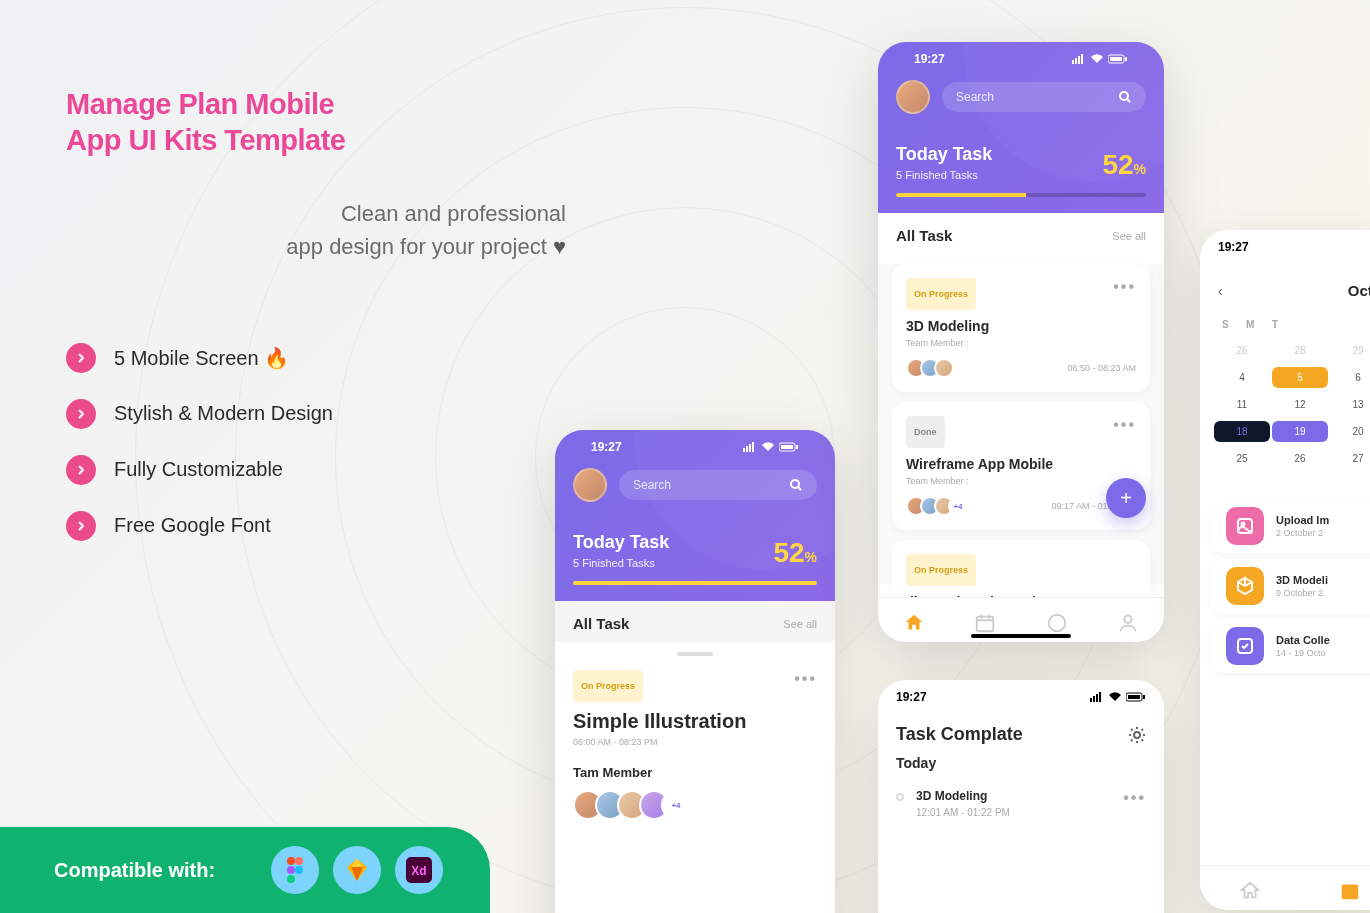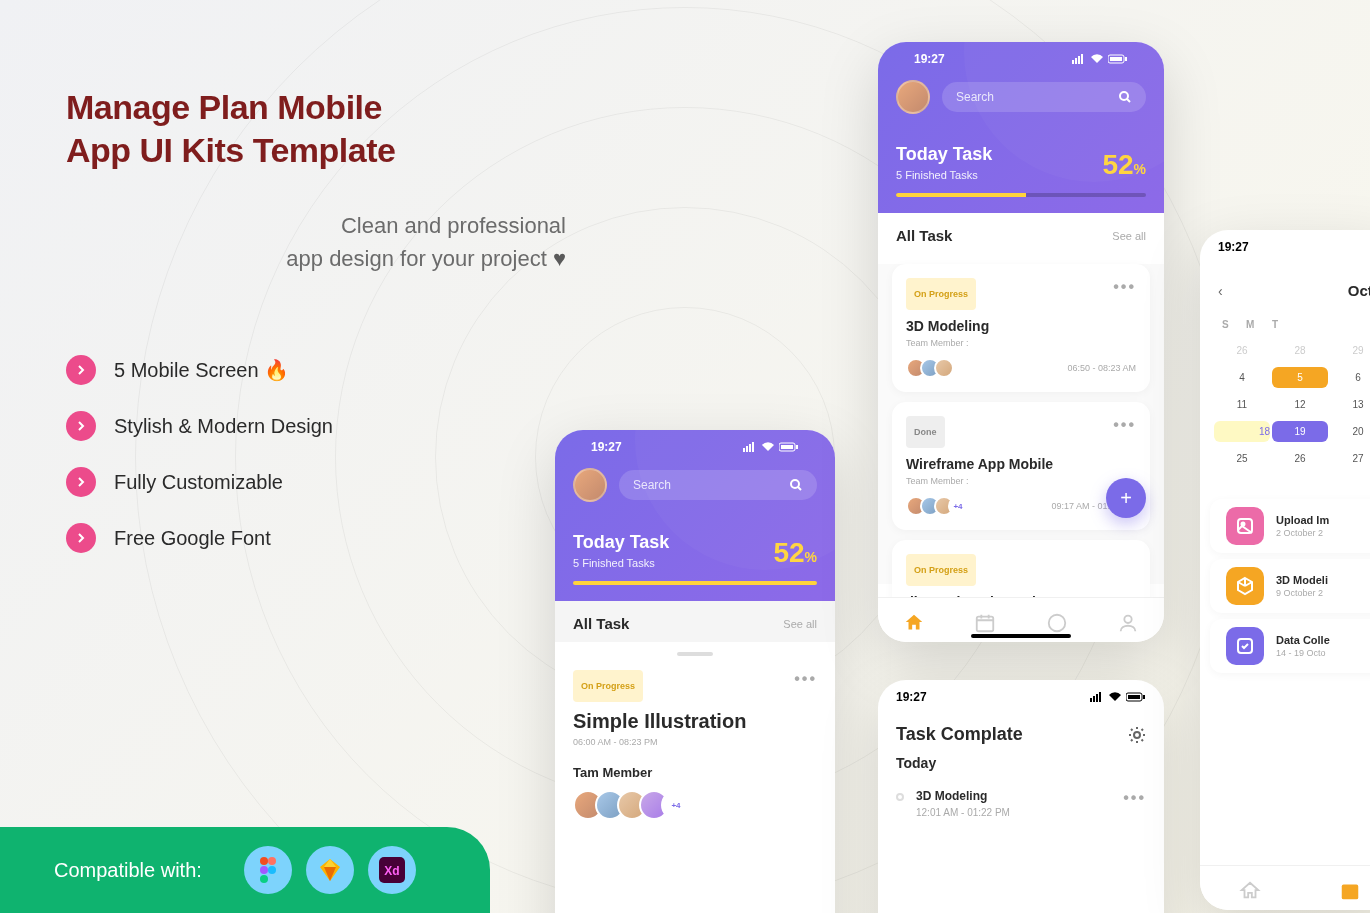--- a/index.html
+++ b/index.html
@@ -1,29 +1,29 @@
 <!DOCTYPE html>
 <html><head>
 <meta charset="utf-8">
 <style>
 * { margin: 0; padding: 0; box-sizing: border-box; font-family: -apple-system, BlinkMacSystemFont, 'Segoe UI', sans-serif; }
 body { width: 1370px; height: 913px; background: linear-gradient(135deg, #f0f1f4 0%, #faf8ec 100%); position: relative; overflow: hidden; }
 .bg-circles { position: absolute; top: 50%; left: 50%; transform: translate(-50%, -50%); }
 .bg-circles div { position: absolute; border: 1px solid rgba(0,0,0,0.05); border-radius: 50%; top: 50%; left: 50%; transform: translate(-50%, -50%); }
 .left-content { position: absolute; left: 66px; top: 86px; width: 500px; }
-.main-title { font-size: 34px; font-weight: 800; color: #7f1d1d; line-height: 1.25; letter-spacing: -0.5px; }
+.main-title { font-size: 29px; font-weight: 800; color: #ec4899; line-height: 1.25; letter-spacing: -0.5px; }
 .subtitle { font-size: 22px; color: #6b6b6b; margin-top: 38px; line-height: 1.5; text-align: right; }
 .heart { color: #5a5a5a; }
 .features { margin-top: 80px; }
 .feature-item { display: flex; align-items: center; margin-bottom: 26px; }
 .feature-bullet { width: 30px; height: 30px; background: #ec4b8b; border-radius: 50%; display: flex; align-items: center; justify-content: center; margin-right: 18px; flex-shrink: 0; }
 .feature-bullet svg { width: 10px; height: 10px; }
 .feature-text { font-size: 20px; color: #2a2a2a; font-weight: 500; }
 .compat-bar { position: absolute; bottom: 0; left: 0; background: #0fb36f; height: 86px; width: 490px; display: flex; align-items: center; padding-left: 54px; border-radius: 0 43px 0 0; }
-.compat-label { color: white; font-size: 20px; font-weight: 400; margin-right: 42px; }
+.compat-label { color: white; font-size: 20px; font-weight: 700; margin-right: 56px; }
 .compat-icons { display: flex; gap: 14px; }
 .compat-icon { width: 48px; height: 48px; background: #7dd3fc; border-radius: 50%; display: flex; align-items: center; justify-content: center; }
 
 .phone { position: absolute; background: #fff; border-radius: 28px; box-shadow: 0 20px 60px rgba(0,0,0,0.15); overflow: hidden; }
 .phone-1 { left: 555px; top: 430px; width: 280px; height: 560px; z-index: 1; }
 .phone-2 { left: 878px; top: 42px; width: 286px; height: 600px; z-index: 2; }
 .phone-3 { left: 878px; top: 680px; width: 286px; height: 300px; z-index: 2; }
 .phone-4 { left: 1200px; top: 230px; width: 200px; height: 680px; z-index: 3; }
 
 .status-bar { display: flex; justify-content: space-between; align-items: center; padding: 10px 18px 6px; font-size: 12px; font-weight: 600; }
@@ -84,21 +84,21 @@
 
 .cal-header { padding: 10px 18px; }
 .cal-nav { display: flex; justify-content: space-between; align-items: center; font-size: 14px; color: #666; }
 .cal-month { font-size: 15px; font-weight: 700; color: #2a2a2a; }
 .cal-grid { display: grid; grid-template-columns: repeat(7, 1fr); gap: 6px 2px; padding: 10px 14px; text-align: center; font-size: 10px; }
 .cal-day-name { color: #aaa; font-weight: 600; }
 .cal-day { color: #555; padding: 5px 0; border-radius: 6px; }
 .cal-day.muted { color: #ccc; }
 .cal-day.highlight-orange { background: #f5a623; color: white; }
 .cal-day.highlight-purple { background: #7b6be8; color: white; }
-.cal-day.highlight-purple-light { background: #fef9c3; color: #7b6be8; text-align: right; }
+.cal-day.highlight-purple-light { background: #0f172a; color: #7b6be8; }
 
 .upload-item { display: flex; align-items: center; gap: 12px; padding: 8px 16px; margin: 6px 10px; background: white; border-radius: 12px; box-shadow: 0 2px 8px rgba(0,0,0,0.04); }
 .upload-icon { width: 38px; height: 38px; border-radius: 10px; display: flex; align-items: center; justify-content: center; }
 .upload-icon.pink { background: #ec6ba8; }
 .upload-icon.orange { background: #f5a623; }
 .upload-icon.purple { background: #7b6be8; }
 .upload-name { font-size: 11px; font-weight: 700; color: #2a2a2a; }
 .upload-date { font-size: 9px; color: #aaa; margin-top: 2px; }
 </style>
 </head>

